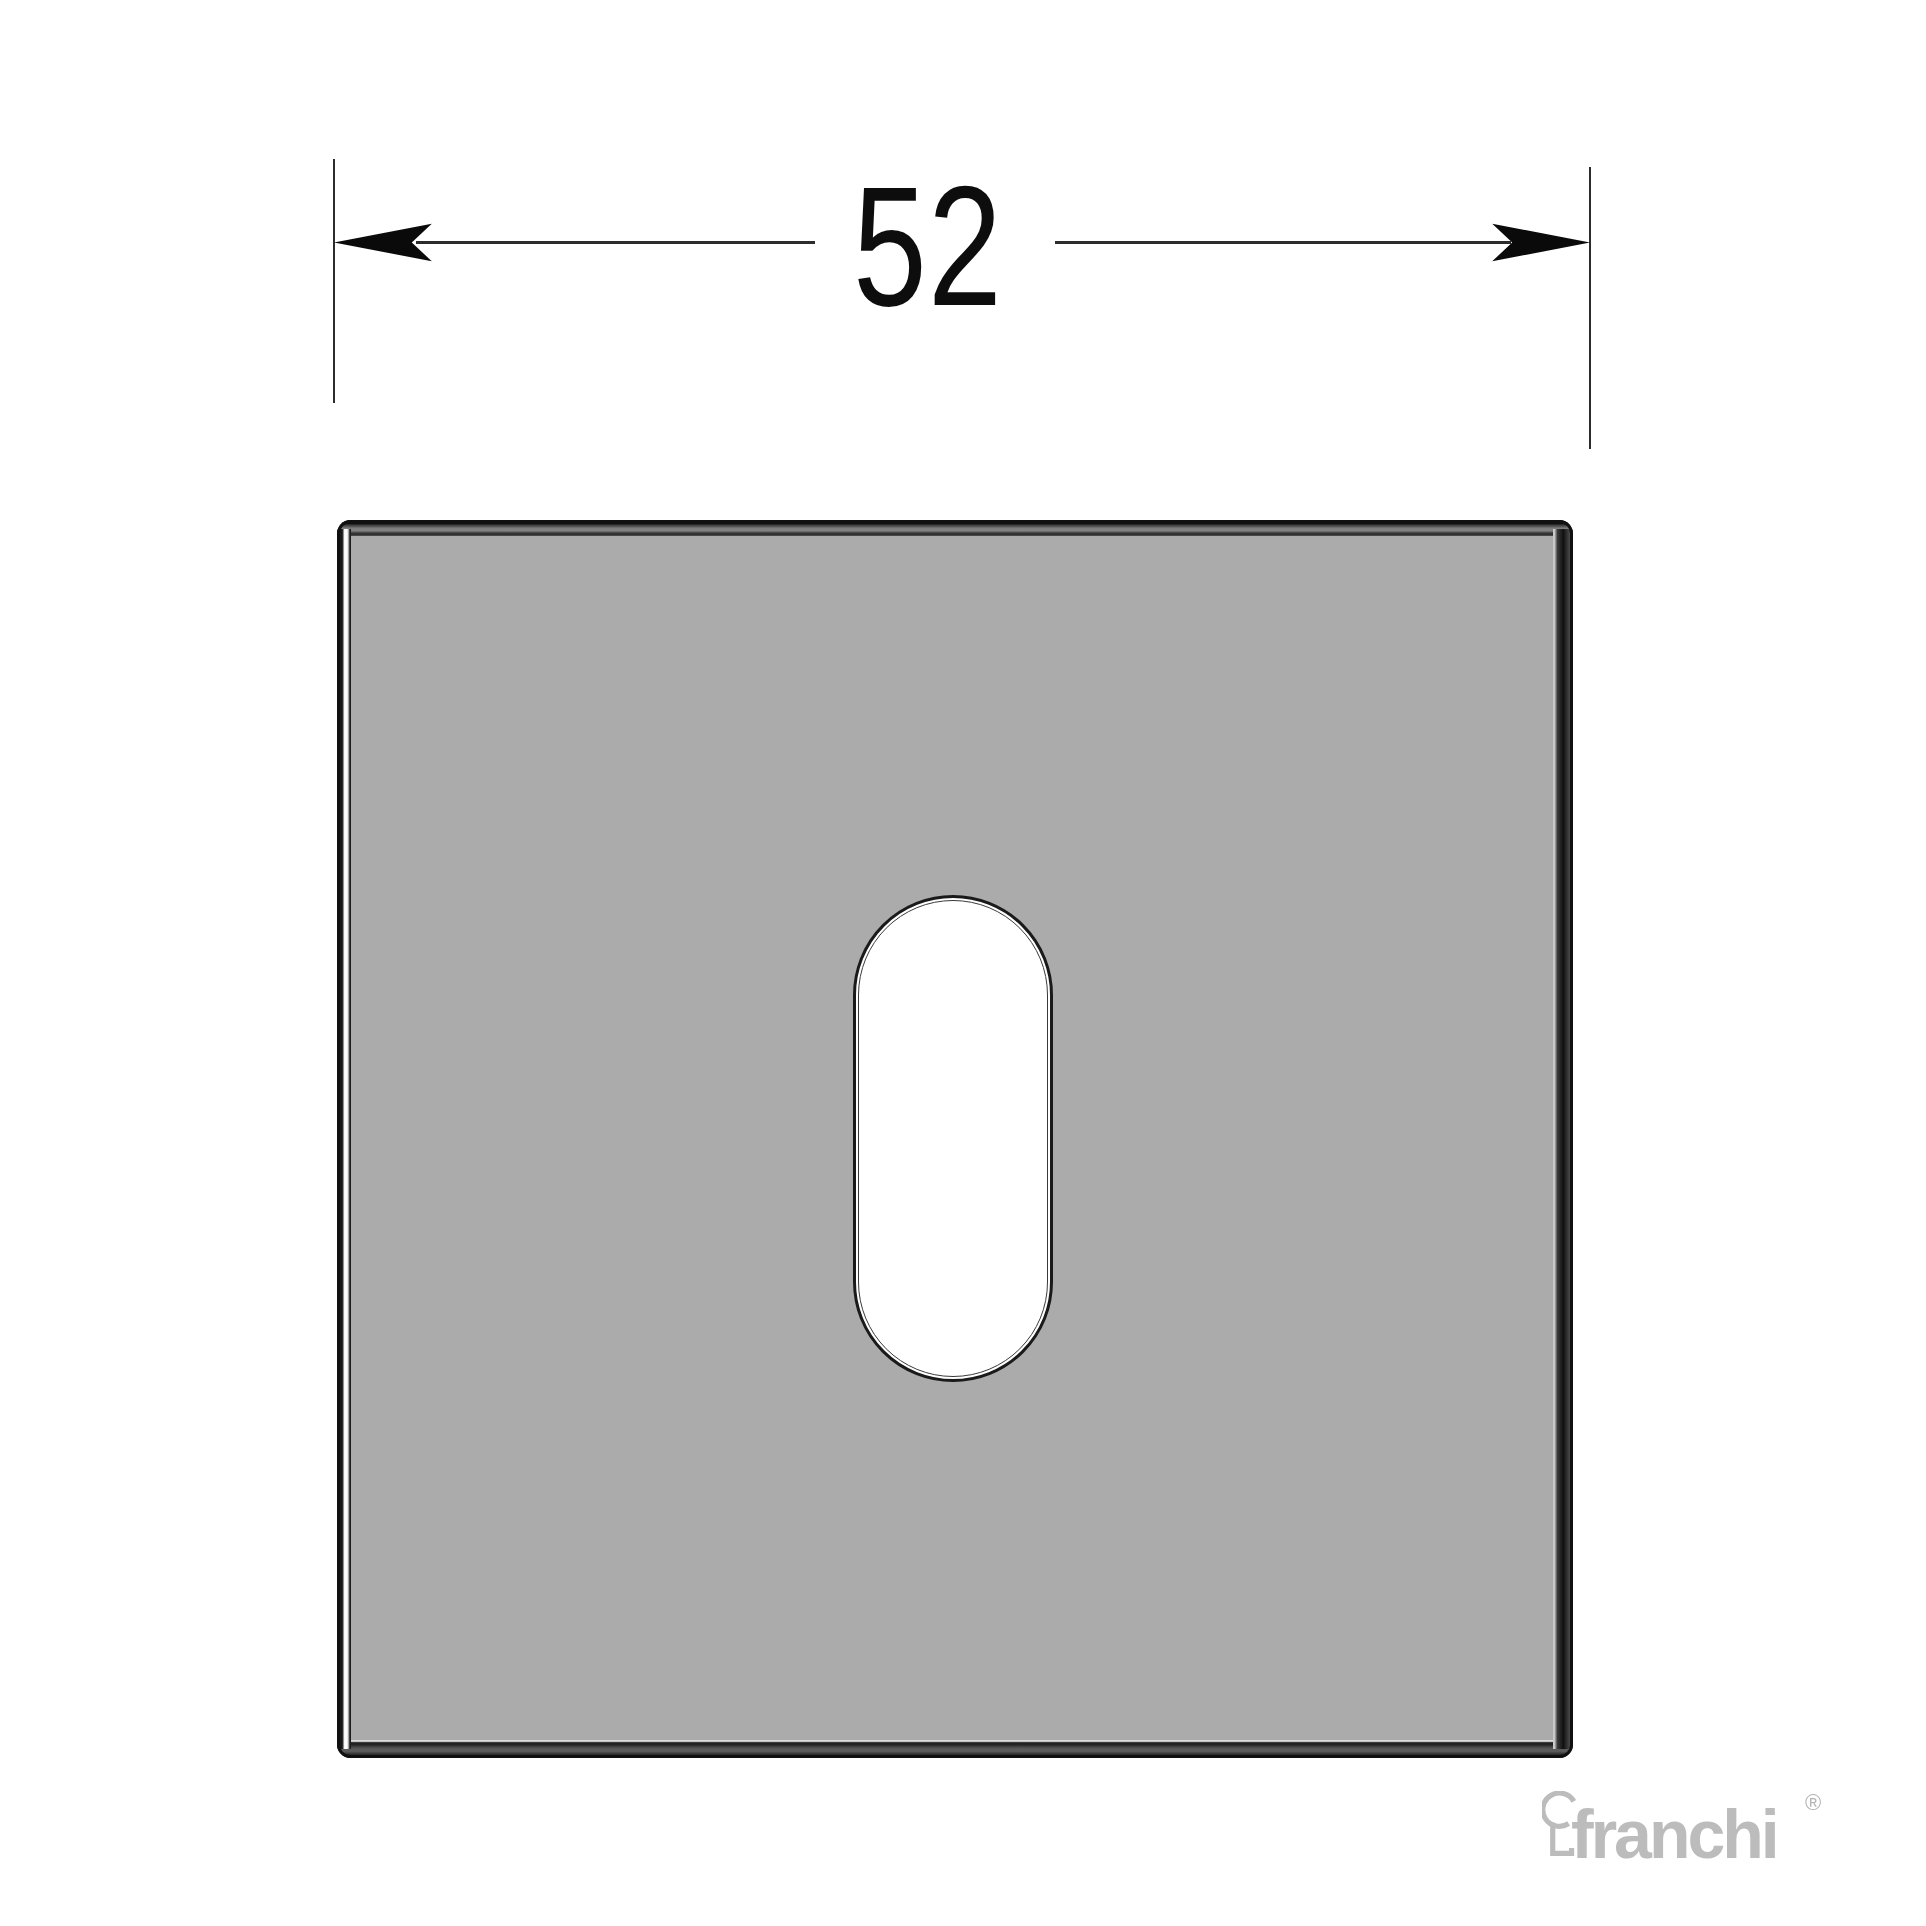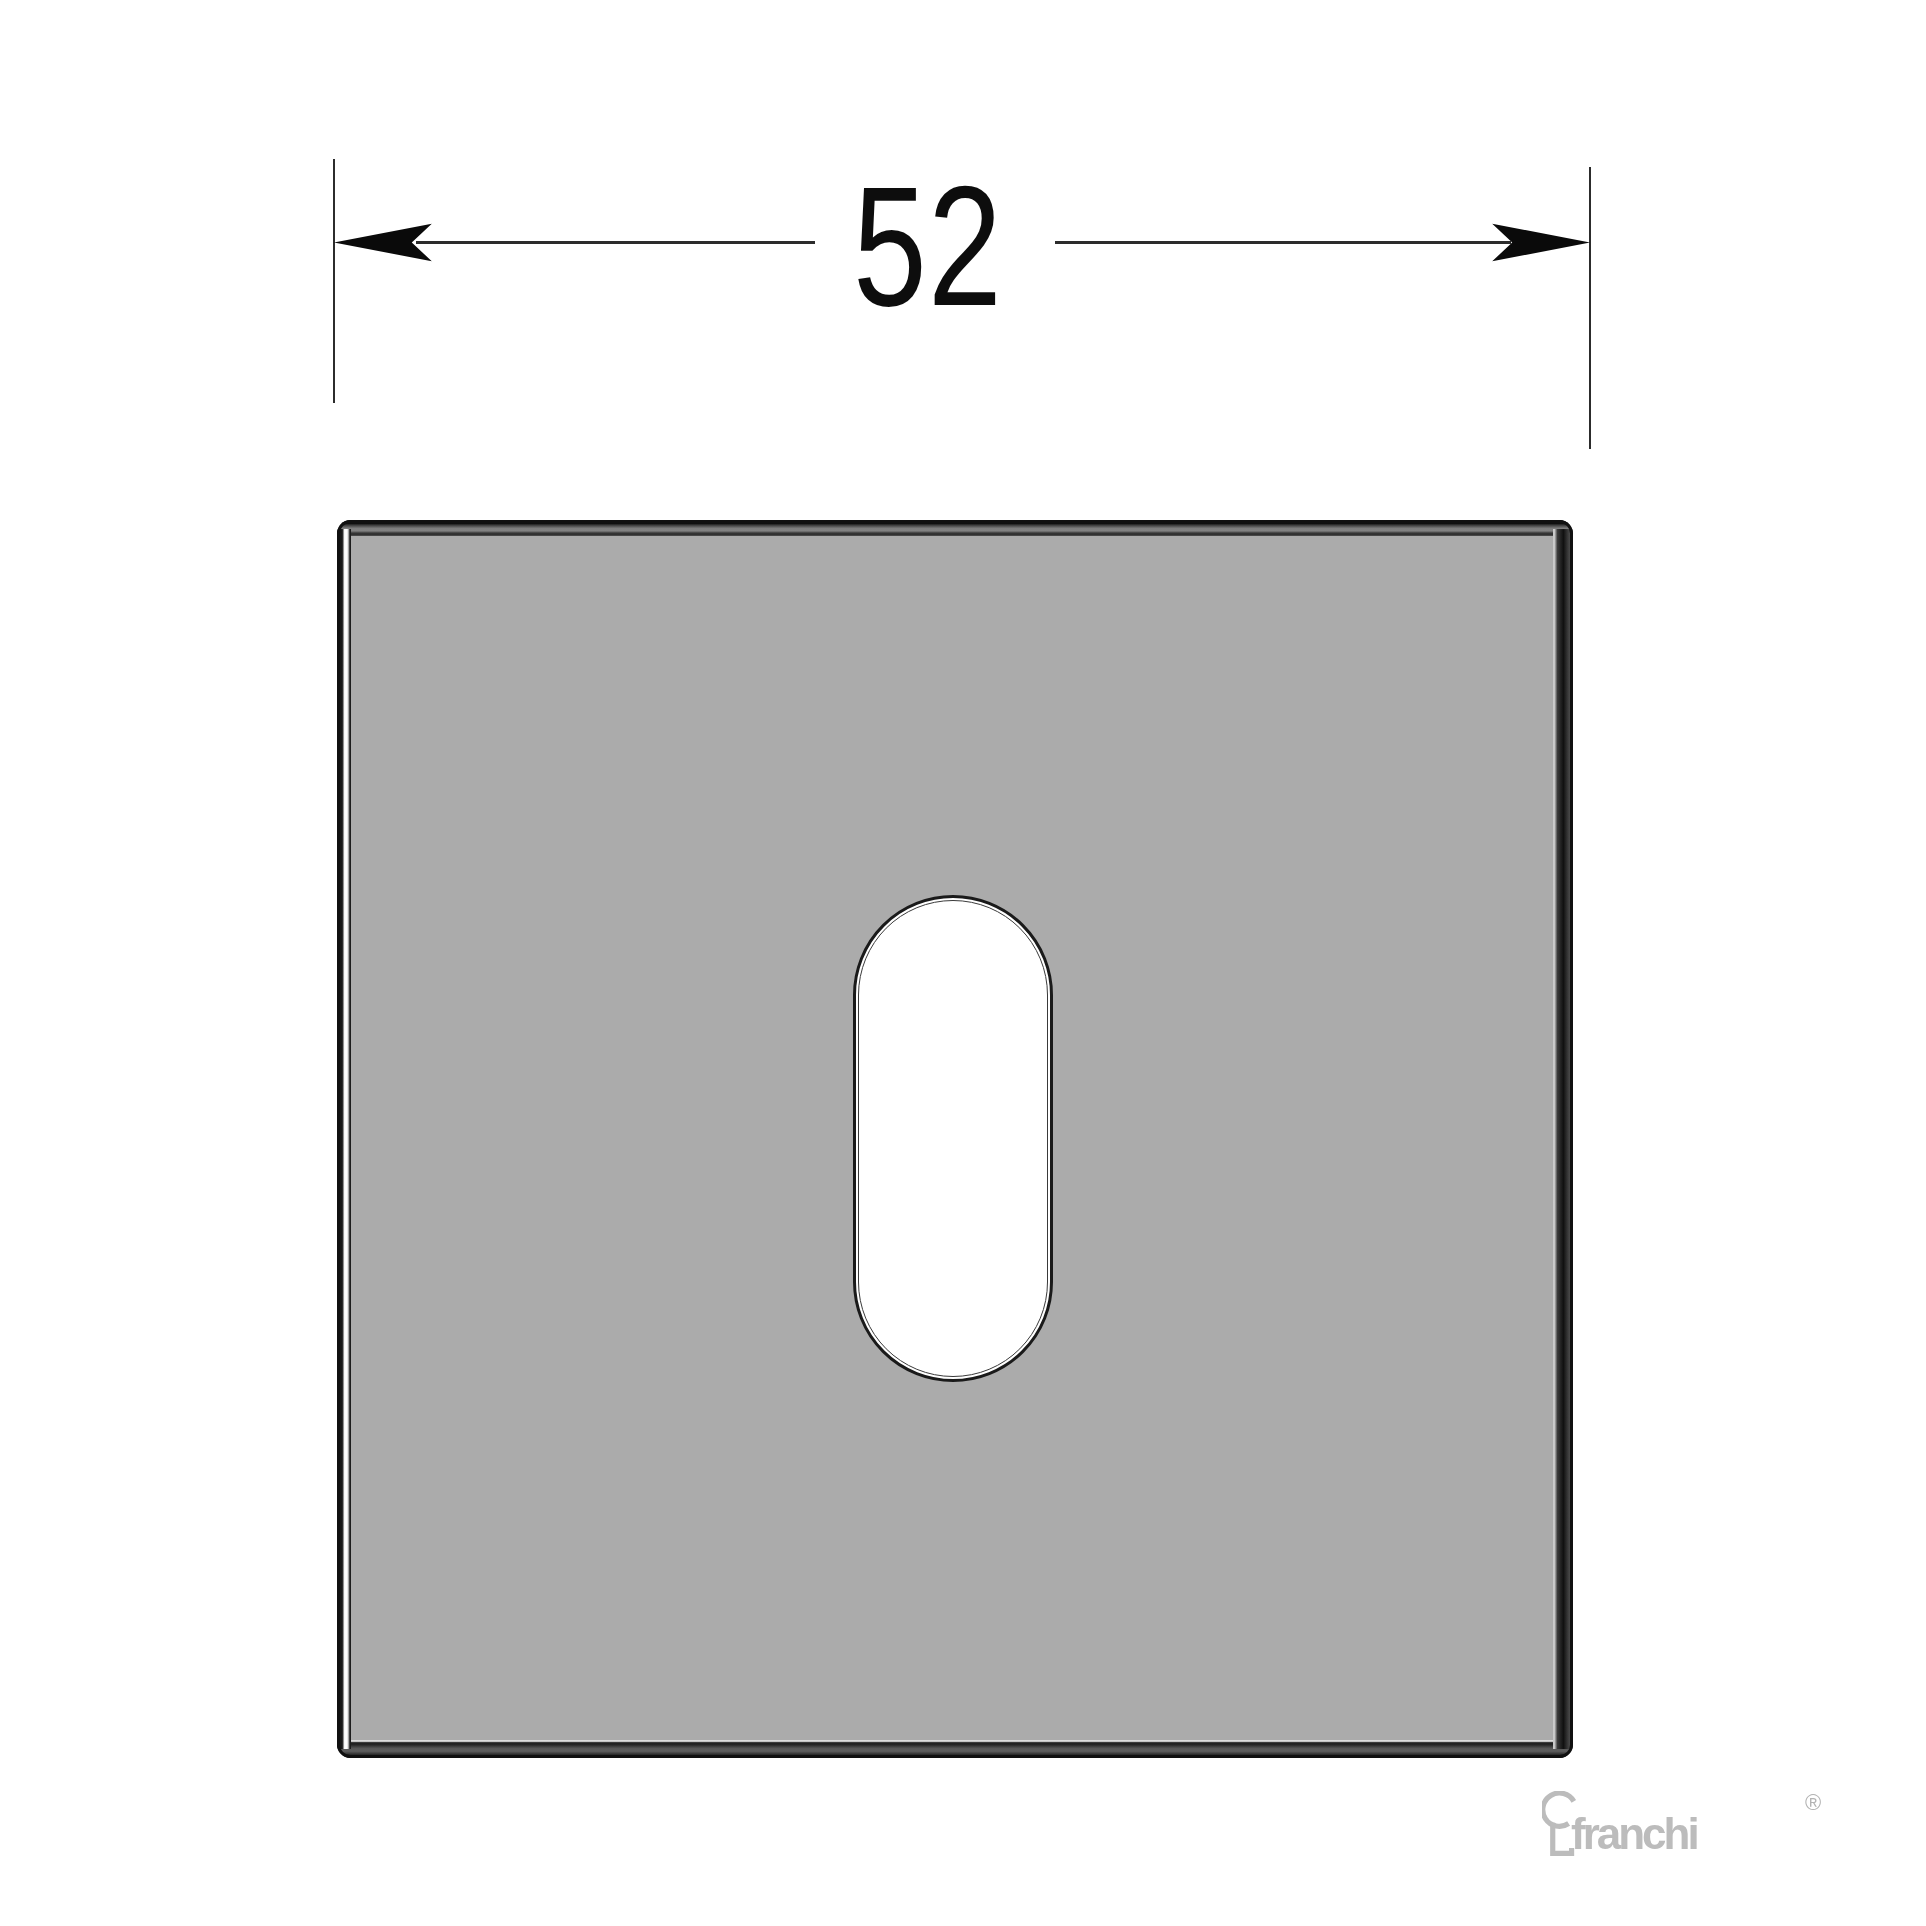--- a/index.html
+++ b/index.html
@@ -133,21 +133,21 @@
     position: absolute;
     left: 1542px;
     top: 1791px;
     width: 37px;
     height: 68px;
   }
   .brand-name {
     position: absolute;
     left: 1571px;
     top: 1799px;
-    font-size: 44px;
+    font-size: 68px;
     line-height: 70px;
     font-weight: bold;
     letter-spacing: -3px;
     color: #bcbcbc;
     white-space: nowrap;
   }
   .reg-mark {
     position: absolute;
     left: 1805px;
     top: 1792px;

